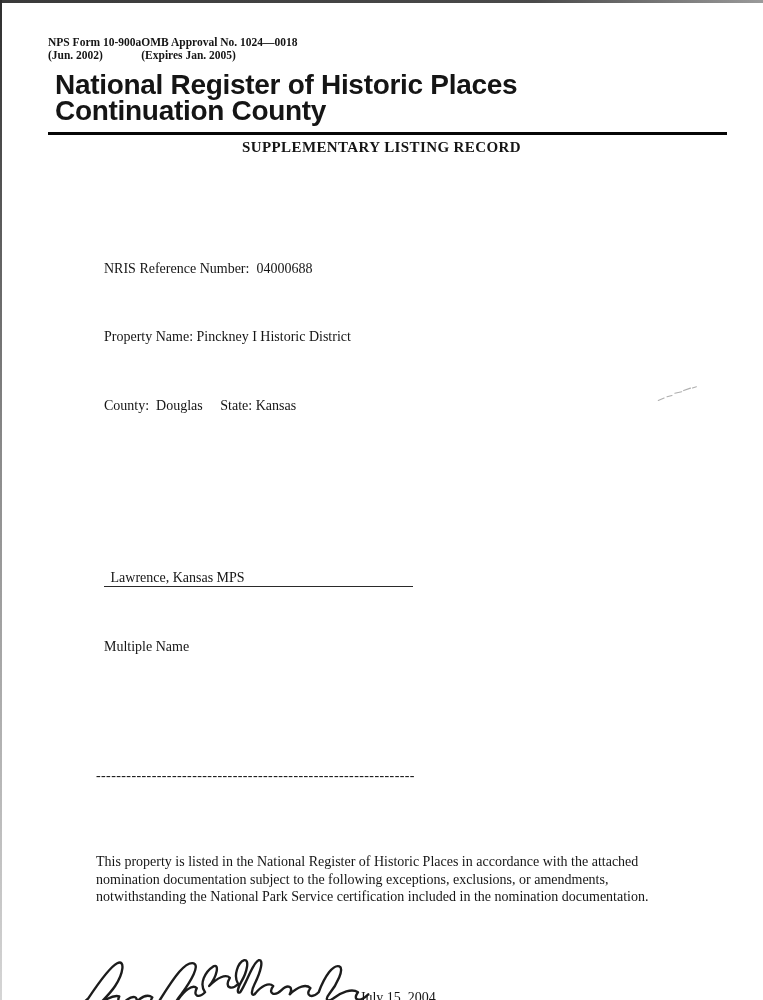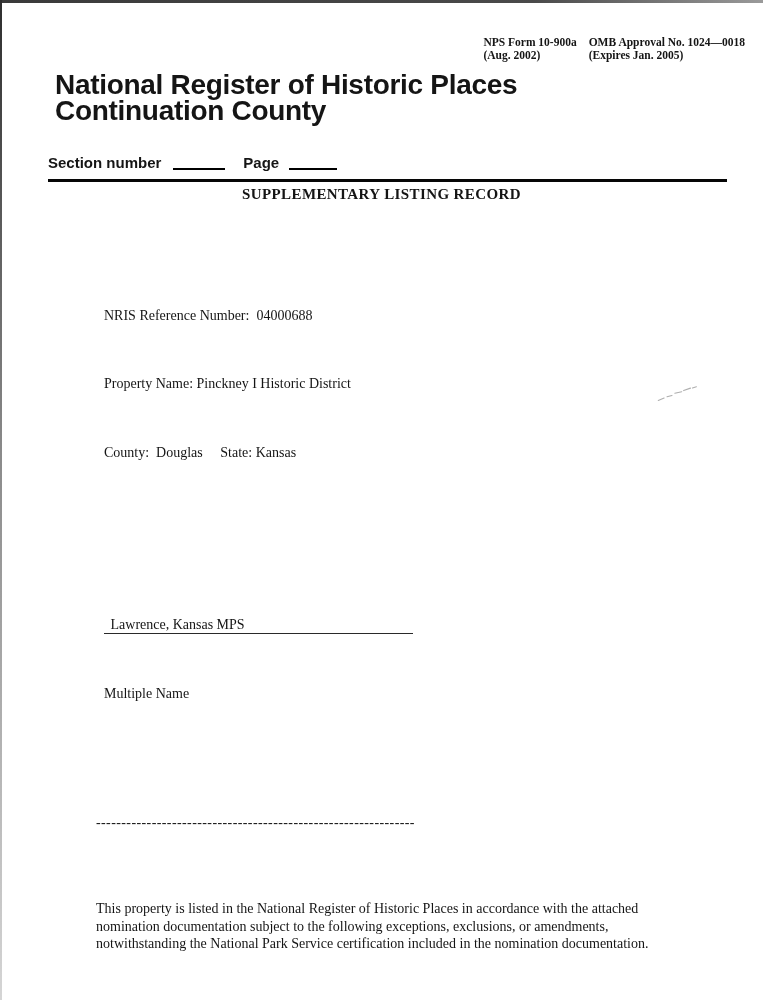--- a/index.html
+++ b/index.html
@@ -11,21 +11,21 @@
     color:#151515;
   }
   
   .edge-top{position:absolute;top:0;left:0;width:763px;height:3px;
     background:linear-gradient(to right,#3a3a3a 0%,#4a4a4a 70%,#9a9a9a 100%);}
   .edge-left{position:absolute;top:0;left:0;width:2px;height:1000px;
     background:linear-gradient(to bottom,#2e2e2e 0%,#8a8a8a 45%,#d5d5d5 100%);}
 
   
   .header{padding:36px 18px 0 48px;}
-  .header-row{display:flex;justify-content:flex-end;align-items:flex-start;gap:12px;}
+  .header-row{display:flex;justify-content:flex-start;align-items:flex-start;}
   .form-id,.omb{
     font-family:"Liberation Serif",serif;font-weight:bold;
     font-size:11.5px;line-height:13px;
   }
   .agency{margin:18px 0 0 7px;font-family:"Liberation Sans",sans-serif;line-height:17px;}
   .agency-name{font-weight:bold;font-size:15px;}
   .bureau-name{font-size:15px;}
   .doc-title{
     margin:10px 0 0 7px;
     font-family:"Liberation Sans",sans-serif;font-weight:bold;
@@ -73,40 +73,34 @@
 <body>
 
 <div class="page">
   <div class="edge-top"></div>
   <div class="edge-left"></div>
 
   <div class="header">
     <div class="header-row">
       <div class="form-id">
         <div>NPS  Form 10-900a</div>
-        <div>(Aug. 2002)</div>
+        <div>(Jun. 2002)</div>
       </div>
       <div class="omb">
         <div>OMB Approval No. 1024—0018</div>
         <div>(Expires Jan. 2005)</div>
       </div>
     </div>
 
 
     <div class="doc-title">
       <div>National Register of Historic Places</div>
       <div>Continuation County</div>
     </div>
 
-    <div class="section-line">
-      <span>Section number</span>
-      <span class="blank blank-section"></span>
-      <span>Page</span>
-      <span class="blank blank-page"></span>
-    </div>
   </div>
 
   <div class="thick-rule"></div>
 
   <div class="record-heading">SUPPLEMENTARY LISTING RECORD</div>
 
   <div class="body">
 
     <div class="info-block">
       <div>NRIS Reference Number:  04000688</div>

